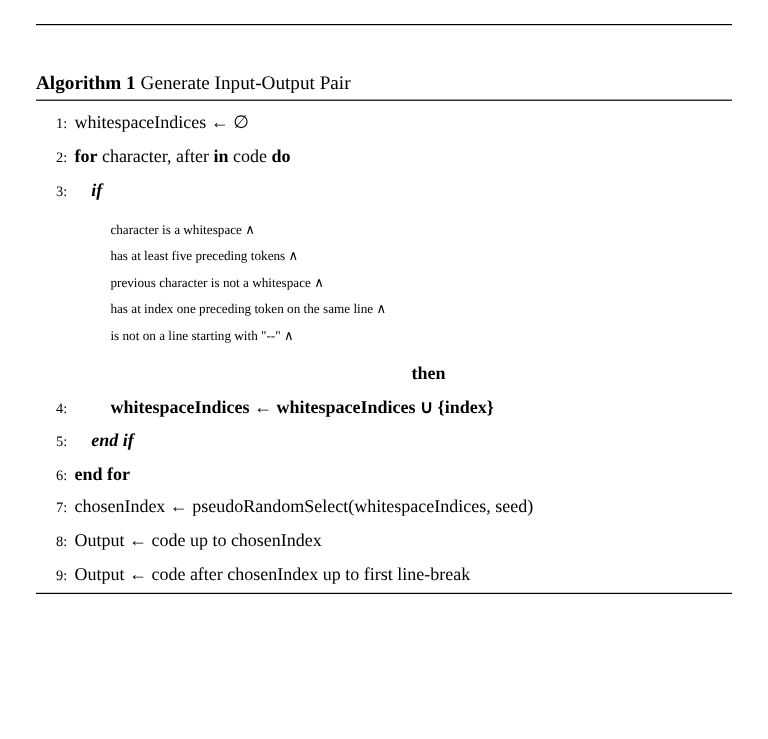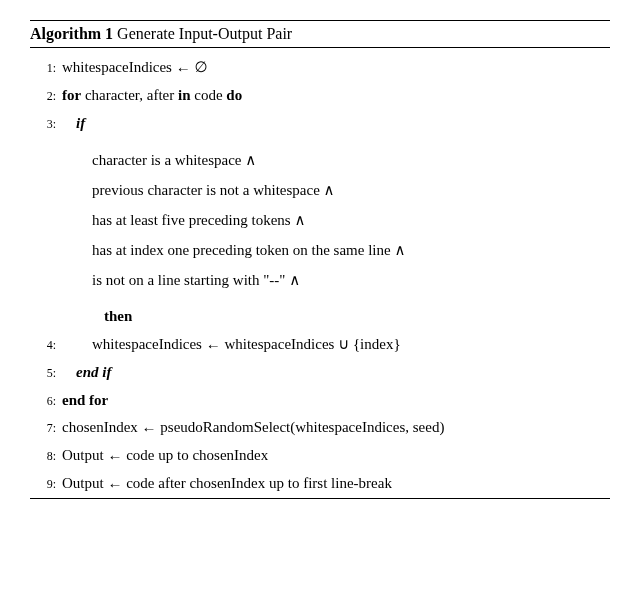--- a/index.html
+++ b/index.html
@@ -19,20 +19,21 @@
     border: none;
     border-top: 1px solid #000;
     margin: 0;
   }
   .rule-thick {
     border-top: 1.5px solid #000;
   }
   .title {
     padding: 4px 0 4px 0;
     font-size: 16px;
+    margin-top: 36px;
   }
   .title strong { font-weight: bold; }
   .body {
     padding: 6px 0 0 0;
   }
   .line {
     display: flex;
     align-items: baseline;
     line-height: 1.85;
   }
@@ -41,27 +42,27 @@
     text-align: right;
     font-size: 12px;
     flex: 0 0 26px;
   }
   .txt {
     padding-left: 6px;
     flex: 1;
   }
   .kw { font-weight: bold; }
   .indent1 { padding-left: 20px; font-style: italic; }
-  .indent2 { padding-left: 36px; }
+  .indent2 { padding-left: 36px; font-weight: bold; }
   .cond-block {
     padding: 8px 0 8px 62px;
     line-height: 2.0;
   }
-  .cond-block div { font-size: 15px; }
-  .then { padding-left: 48px; }
+  .cond-block div { font-size: 11px; }
+  .then { padding-left: 48px; text-align: center; }
 </style>
 </head>
 <body>
 
 <div class="algo">
   <hr class="rule rule-thick">
   <div class="title">
     <strong>Algorithm 1</strong>
     <span>Generate Input-Output Pair</span>
   </div>
@@ -87,22 +88,22 @@
 
     <div class="line">
       <span class="num">3:</span>
       <span class="txt indent1">
         <span class="kw">if</span>
       </span>
     </div>
 
     <div class="cond-block">
       <div>character is a whitespace ∧</div>
+      <div>has at least five preceding tokens ∧</div>
       <div>previous character is not a whitespace ∧</div>
-      <div>has at least five preceding tokens ∧</div>
       <div>has at index one preceding token on the same line ∧</div>
       <div>is not on a line starting with "--" ∧</div>
     </div>
 
     <div class="line">
       <span class="num"></span>
       <span class="txt then">
         <span class="kw">then</span>
       </span>
     </div>

